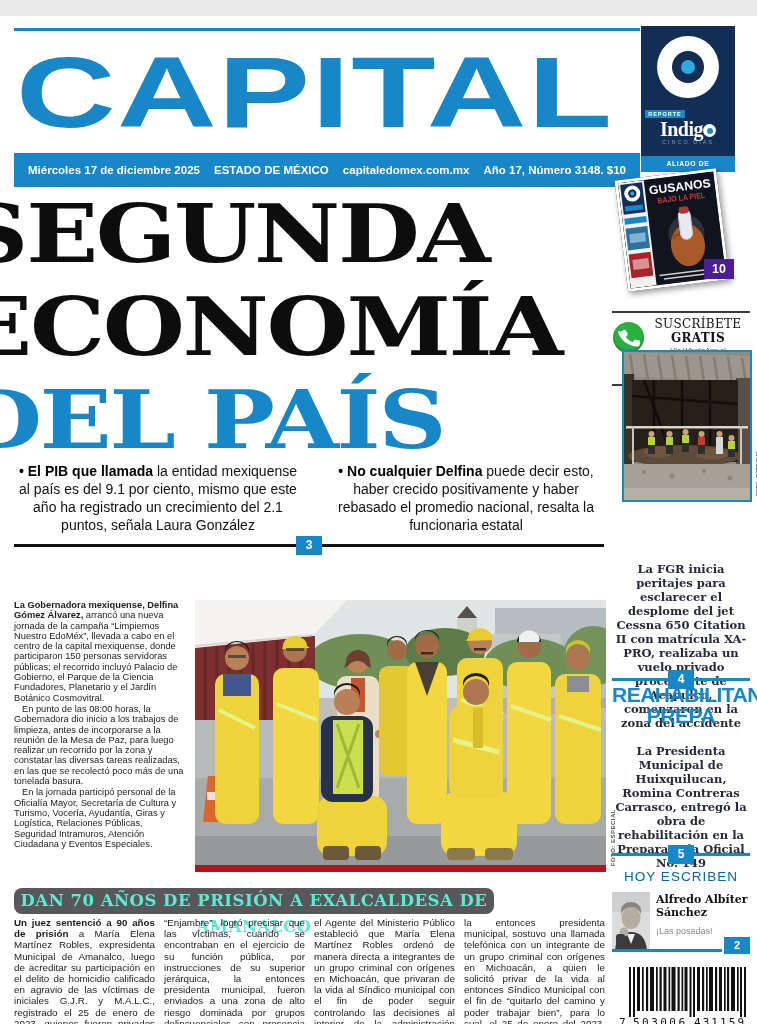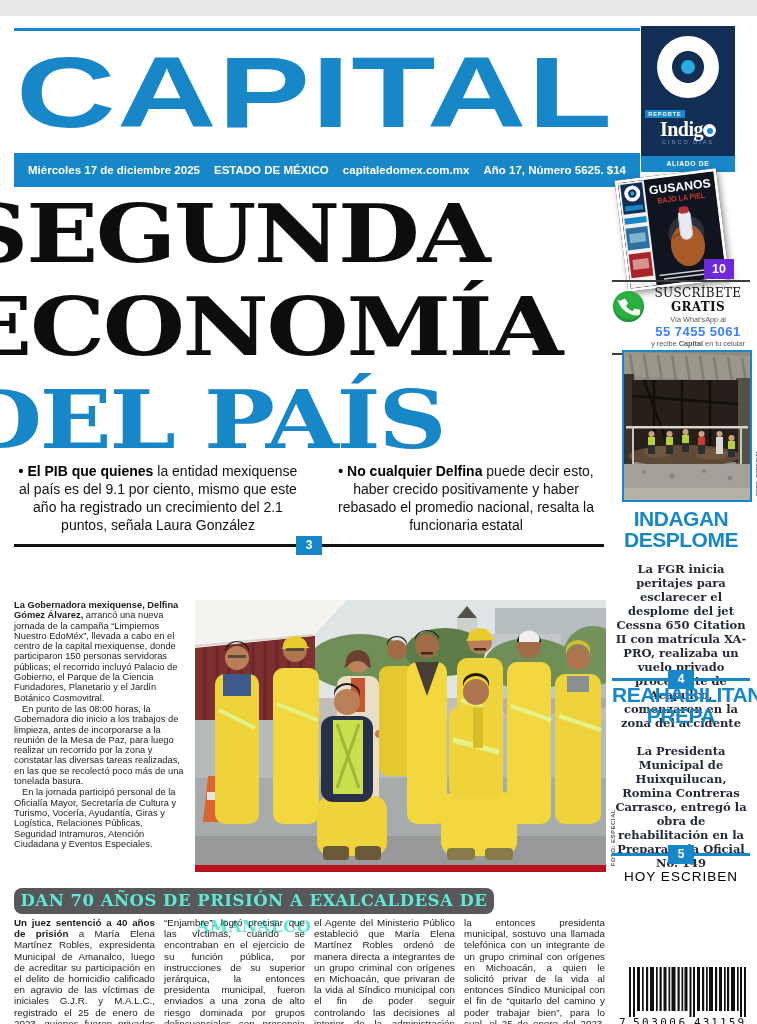--- a/index.html
+++ b/index.html
@@ -29,21 +29,21 @@
   .o-ring{display:inline-block;width:13px;height:13px;border-radius:50%;background:#fff;
     vertical-align:baseline;position:relative;top:1px;}
   .o-ring::after{content:"";position:absolute;left:3.5px;top:3.5px;width:6px;height:6px;border-radius:50%;background:#1787c8;}
   .cinco{color:#7d9cc4;font-size:5.5px;letter-spacing:2px;margin-top:1px;}
   .aliado-bar{position:absolute;left:0;right:0;bottom:0;height:16px;background:#1787c8;color:#fff;
     font-size:6.8px;font-weight:bold;letter-spacing:.6px;line-height:16px;text-align:center;}
 
   
   .magazine{left:621px;top:158px;width:96px;height:106px;transform:rotate(-7deg);
     border:3px solid #fff;box-shadow:2px 3px 6px rgba(0,0,0,.4);background:#10141f;}
-  .page-badge-10{left:704px;top:243px;width:30px;height:20px;background:#6d28d9;color:#fff;
+  .page-badge-10{left:704px;top:243px;width:30px;height:20px;background:#4c1d95;color:#fff;
     font-weight:bold;font-size:12.5px;text-align:center;line-height:20px;}
 
   
   .headline{left:14px;top:172px;width:596px;text-align:left;
     font-family:"DejaVu Serif","Liberation Serif",serif;font-weight:bold;}
   .headline .hl{font-size:80px;line-height:93px;color:#0d0d0d;transform:scaleX(1.18);letter-spacing:-2px;white-space:nowrap;}
   .headline .hl.blue{color:#1787c8;}
 
   
   .bullets{left:16px;top:446px;width:592px;display:flex;gap:24px;}
@@ -73,21 +73,21 @@
   .story-col p + p{text-indent:8px;}
   .main-photo{position:relative;width:411px;height:272px;}
   .photo-credit-v{position:absolute;right:-10px;bottom:6px;font-size:6px;color:#555;
     writing-mode:vertical-rl;transform:rotate(180deg);letter-spacing:.5px;font-weight:bold;}
 
   
   .cols-row{left:14px;top:901px;width:591px;display:flex;gap:9px;}
   .pcol{flex:1;font-size:9.8px;line-height:11.2px;color:#1c1c1c;text-align:justify;white-space:pre-line;}
 
   
-  .subscribe{left:612px;top:264px;width:138px;border-top:2px solid #3c3c3c;border-bottom:2px solid #3c3c3c;
+  .subscribe{left:612px;top:295px;width:138px;border-top:2px solid #3c3c3c;border-bottom:2px solid #3c3c3c;
     padding:4px 0 5px 0;box-sizing:border-box;}
   .wa-icon{position:absolute;left:1px;top:9px;width:31px;height:31px;border-radius:50%;background:#2ab03f;
     box-shadow:inset 0 -2px 3px rgba(0,0,0,.25);}
   .sub-text{margin-left:34px;text-align:center;}
   .sub-l1{font-family:"DejaVu Serif","Liberation Serif",serif;font-size:12px;color:#111;letter-spacing:.3px;}
   .sub-l2{font-size:7.3px;color:#555;margin-top:1px;}
   .sub-phone{font-size:13px;font-weight:bold;color:#3b82f6;letter-spacing:.5px;}
   .sub-l3{font-size:7.3px;color:#555;}
 
   .crash-photo{left:622px;top:334px;width:126px;height:148px;border:2px solid #1787c8;box-sizing:content-box;}
@@ -97,21 +97,21 @@
   .sb-title{left:612px;width:138px;text-align:center;color:#1787c8;font-weight:bold;
     letter-spacing:-.5px;}
   .sb-title .t1{font-size:21px;line-height:21px;}
   .sb-title .t2{font-size:21px;line-height:21px;}
   .sb-text{left:612px;width:138px;text-align:center;
     font-family:"DejaVu Serif","Liberation Serif",serif;font-weight:bold;
     font-size:11.5px;line-height:14px;color:#252a38;}
   .div4{left:612px;top:654px;width:138px;}
   .div5{left:612px;top:829px;width:138px;}
 
-  .hoy-heading{left:612px;top:853px;width:138px;text-align:center;color:#000000;
+  .hoy-heading{left:612px;top:853px;width:138px;text-align:center;color:#0369a1;
     font-size:13.5px;letter-spacing:1px;}
   .columnist{left:612px;top:874px;width:138px;height:64px;}
   .col-photo{position:absolute;left:0;top:2px;width:38px;height:58px;background:#dcdcdc;}
   .col-name{position:absolute;left:44px;top:4px;font-family:"DejaVu Serif","Liberation Serif",serif;
     font-weight:bold;font-size:11px;line-height:12.5px;color:#111;}
   .col-title{position:absolute;left:44px;top:36px;font-size:9px;color:#8a8a8a;}
   .col-line{position:absolute;left:0;right:28px;bottom:2px;height:3px;background:#1787c8;}
   .col-badge{position:absolute;right:0;bottom:0;width:26px;height:17px;background:#1787c8;color:#fff;
     font-weight:bold;font-size:11px;text-align:center;line-height:17px;}
   .barcode{left:613px;top:948px;width:137px;height:66px;background:#fff;}
@@ -133,21 +133,21 @@
     <div><span class="reporte-tag">REPORTE</span></div>
     <div class="indigo-word"><span>Indig</span><span class="o-ring"></span></div>
     <div class="cinco">CINCO DÍAS</div>
     <div class="aliado-bar">ALIADO DE CONTENIDOS</div>
   </div>
 
   <div class="abs date-bar">
     <span>Miércoles 17 de diciembre 2025</span>
     <span>ESTADO DE MÉXICO</span>
     <span>capitaledomex.com.mx</span>
-    <span>Año 17, Número 5625. $14</span>
+    <span>Año 17, Número 3148. $10</span>
   </div>
 
   <div class="abs magazine">
     <svg width="96" height="106" viewBox="0 0 96 106">
       <rect x="0" y="0" width="96" height="106" fill="#10141f"></rect>
       <rect x="0" y="0" width="26" height="106" fill="#f0f0ee"></rect>
       <rect x="2" y="2" width="22" height="30" fill="#132e54"></rect>
       <circle cx="13" cy="12" r="8" fill="#fff"></circle>
         <circle cx="13" cy="12" r="4.2" fill="#132e54"></circle>
         <circle cx="13" cy="12" r="2" fill="#29abe2"></circle>
@@ -171,21 +171,21 @@
   <div class="abs page-badge-10">10</div>
 
   <div class="abs headline">
     <div class="hl">SEGUNDA</div>
     <div class="hl">ECONOMÍA</div>
     <div class="hl blue">DEL PAÍS</div>
   </div>
 
   <div class="abs bullets">
     <div class="bullet">
-      <b>• </b><b>El PIB que quienes</b><span> la entidad mexiquense al país es del 9.1 por ciento, mismo que este año ha registrado un crecimiento del 2.1 puntos, señala Laura González</span>
+      <b>• </b><b>El PIB que llamada</b><span> la entidad mexiquense al país es del 9.1 por ciento, mismo que este año ha registrado un crecimiento del 2.1 puntos, señala Laura González</span>
     </div>
     <div class="bullet">
       <b>• </b><b>No cualquier Delfina</b><span> puede decir esto, haber crecido positivamente y haber rebasado el promedio nacional, resalta la funcionaria estatal</span>
     </div>
   </div>
 
   <div class="abs num-divider div3">
     <div class="line"></div>
     <div class="num-badge">3</div>
   </div>
@@ -292,21 +292,21 @@
         </g>
 
         <rect x="0" y="265" width="411" height="7" fill="#b8101c"></rect>
       </svg>
       <div class="photo-credit-v">FOTO: ESPECIAL</div>
     </div>
   </div>
 
   <div class="abs gray-banner">DAN 70 AÑOS DE PRISIÓN A EXALCALDESA DE AMANALCO</div>
   <div class="abs cols-row">
-    <div class="pcol"><b>Un juez sentenció a 40 años de prisión</b><span> a María Elena Martínez Robles, expresidenta Municipal de Amanalco, luego de acreditar su participación en el delito de homicidio calificado en agravio de las víctimas de iniciales G.J.R. y M.A.L.C., registrado el 25 de enero de 2023, quienes fueron privados de la vida por sus órdenes.
+    <div class="pcol"><b>Un juez sentenció a 90 años de prisión</b><span> a María Elena Martínez Robles, expresidenta Municipal de Amanalco, luego de acreditar su participación en el delito de homicidio calificado en agravio de las víctimas de iniciales G.J.R. y M.A.L.C., registrado el 25 de enero de 2023, quienes fueron privados de la vida por sus órdenes.
  La investigación de la Operación</span></div>
     <div class="pcol">“Enjambre”, logró precisar que las víctimas, cuando se encontraban en el ejercicio de su función pública, por instrucciones de su superior jerárquica, la entonces presidenta municipal, fueron enviados a una zona de alto riesgo dominada por grupos delincuenciales con presencia en la región, de la cual nunca regresaron con vida.
  A través de actos de investigación,</div>
     <div class="pcol">el Agente del Ministerio Público estableció que María Elena Martínez Robles ordenó de manera directa a integrantes de un grupo criminal con orígenes en Michoacán, que privaran de la vida al Síndico municipal con el fin de poder seguir controlando las decisiones al interior de la administración municipal.
  Las pesquisas establecieron que</div>
     <div class="pcol">la entonces presidenta municipal, sostuvo una llamada telefónica con un integrante de un grupo criminal con orígenes en Michoacán, a quien le solicitó privar de la vida al entonces Síndico Municipal con el fin de “quitarlo del camino y poder trabajar bien”, para lo cual, el 25 de enero del 2023, envió al integrante del cabildo a una reunión al municipio de Zacazonapan.</div>
   </div>
 
   <div class="abs subscribe">
     <div class="wa-icon">
@@ -371,41 +371,55 @@
       <rect x="0" y="112" width="126" height="36" fill="#a6a198"></rect>
       <rect x="0" y="136" width="126" height="12" fill="#b5b1a6"></rect>
       <circle cx="20" cy="120" r="2" fill="#8a857c"></circle>
         <circle cx="48" cy="124" r="2.5" fill="#8a857c"></circle>
       <circle cx="80" cy="119" r="2" fill="#8a857c"></circle>
         <circle cx="106" cy="126" r="2.5" fill="#8a857c"></circle>
     </svg>
     <div class="crash-credit">FOTO: ESPECIAL</div>
   </div>
 
-  <div class="abs sb-title" style="top:492px;">
-    <div class="t1">INDAGAN</div>
-    <div class="t2">DESPLOME</div>
-  </div>
   <div class="abs sb-text" style="top:546px;">La FGR inicia peritajes para esclarecer el desplome del jet Cessna 650 Citation II con matrícula XA-PRO, realizaba un vuelo privado procedente de Acapulco, comenzaron en la zona del accidente</div>
   <div class="abs num-divider blue div4">
     <div class="line"></div>
     <div class="num-badge">4</div>
   </div>
 
   <div class="abs sb-title" style="top:668px;">
     <div class="t1">REAHABILITAN</div>
     <div class="t2">PREPA</div>
   </div>
   <div class="abs sb-text" style="top:728px;">La Presidenta Municipal de Huixquilucan, Romina Contreras Carrasco, entregó la obra de rehabilitación en la Preparatoria Oficial No. 149</div>
   <div class="abs num-divider blue div5">
     <div class="line"></div>
     <div class="num-badge">5</div>
   </div>
 
   <div class="abs hoy-heading">HOY ESCRIBEN</div>
+  <div class="abs columnist">
+    <div class="col-photo">
+      <svg width="38" height="58" viewBox="0 0 38 58">
+        <rect x="0" y="0" width="38" height="58" fill="#dcdcdc"></rect>
+        <rect x="0" y="0" width="38" height="20" fill="#cfcfcf"></rect>
+        <path d="M3 58 q2 -18 16 -18 q14 0 16 18 z" fill="#3b3b3d"></path>
+        <polygon points="15,42 23,42 19,52" fill="#f2f2f2"></polygon>
+        <ellipse cx="19" cy="26" rx="9.5" ry="11" fill="#b7aca1"></ellipse>
+        <path d="M9 24 a10 9 0 0 1 20 0 l0 -6 a10 8 0 0 0 -20 0 z" fill="#8a8682"></path>
+        <circle cx="12" cy="40" r="4.5" fill="#b7aca1"></circle>
+        <rect x="4" y="42" width="9" height="16" rx="3" fill="#3b3b3d"></rect>
+      </svg>
+    </div>
+    <div class="col-name">Alfredo Albíter Sánchez</div>
+    <div class="col-title">¡Las posadas!</div>
+    <div class="col-line"></div>
+    <div class="col-badge">2</div>
+  </div>
 
   <div class="abs barcode">
     <svg width="137" height="66" viewBox="0 0 137 66">
       <rect x="0" y="0" width="137" height="66" fill="#ffffff"></rect>
       <g fill="#111">
         <rect x="16" y="3" width="2" height="50"></rect>
           <rect x="20" y="3" width="2" height="50"></rect>
         <rect x="24" y="3" width="3" height="44"></rect>
           <rect x="29" y="3" width="1.7" height="44"></rect>
         <rect x="33" y="3" width="2.2" height="44"></rect>

